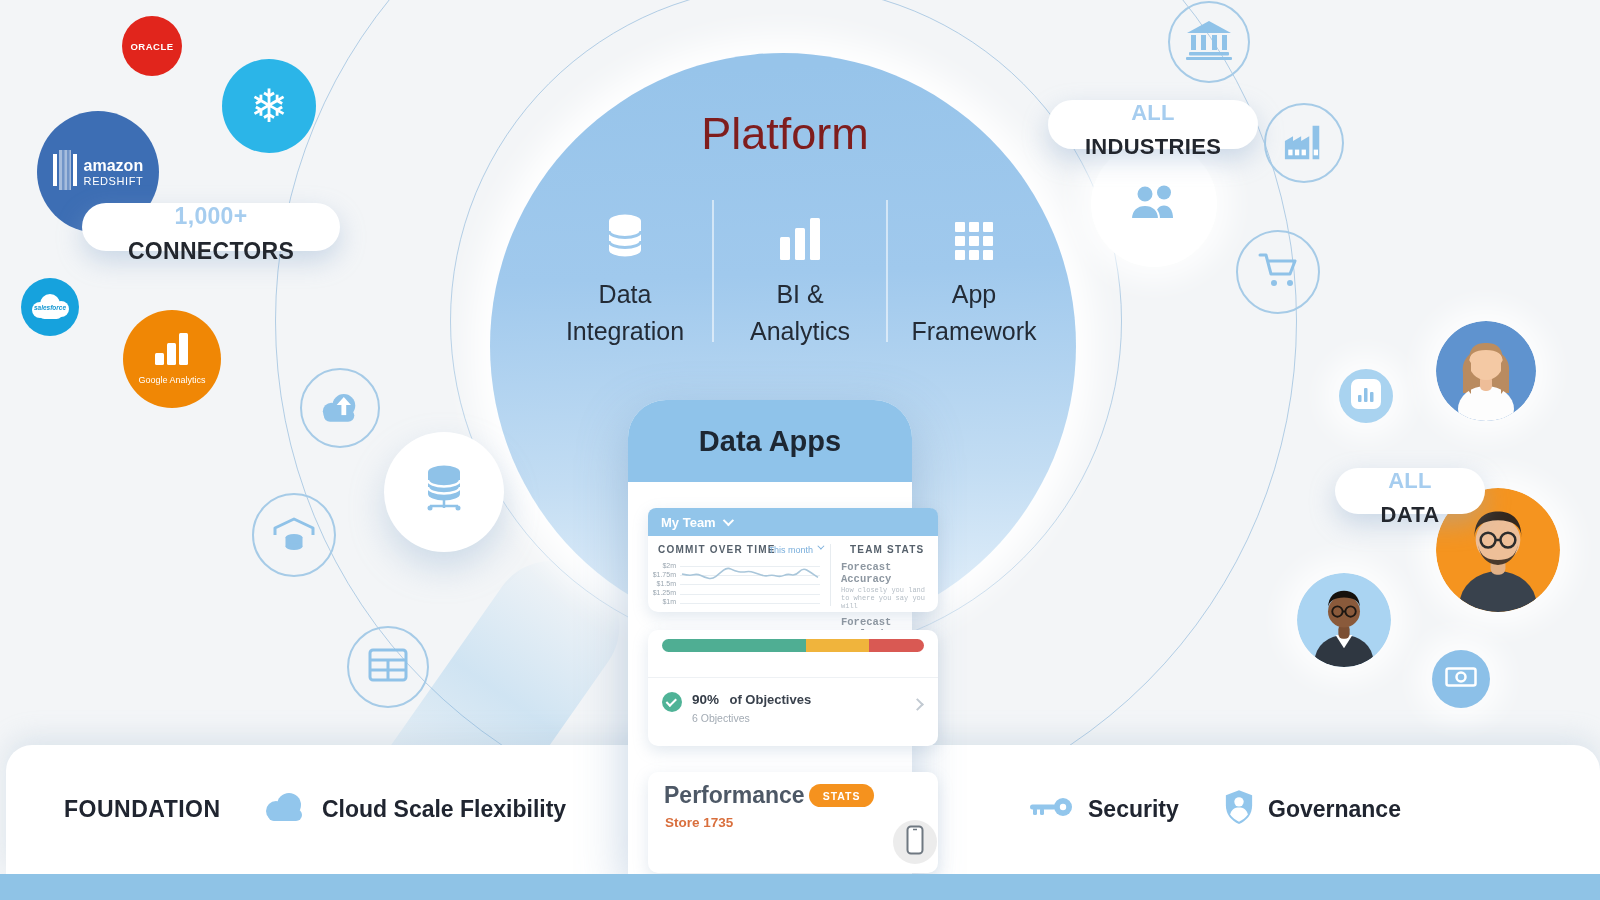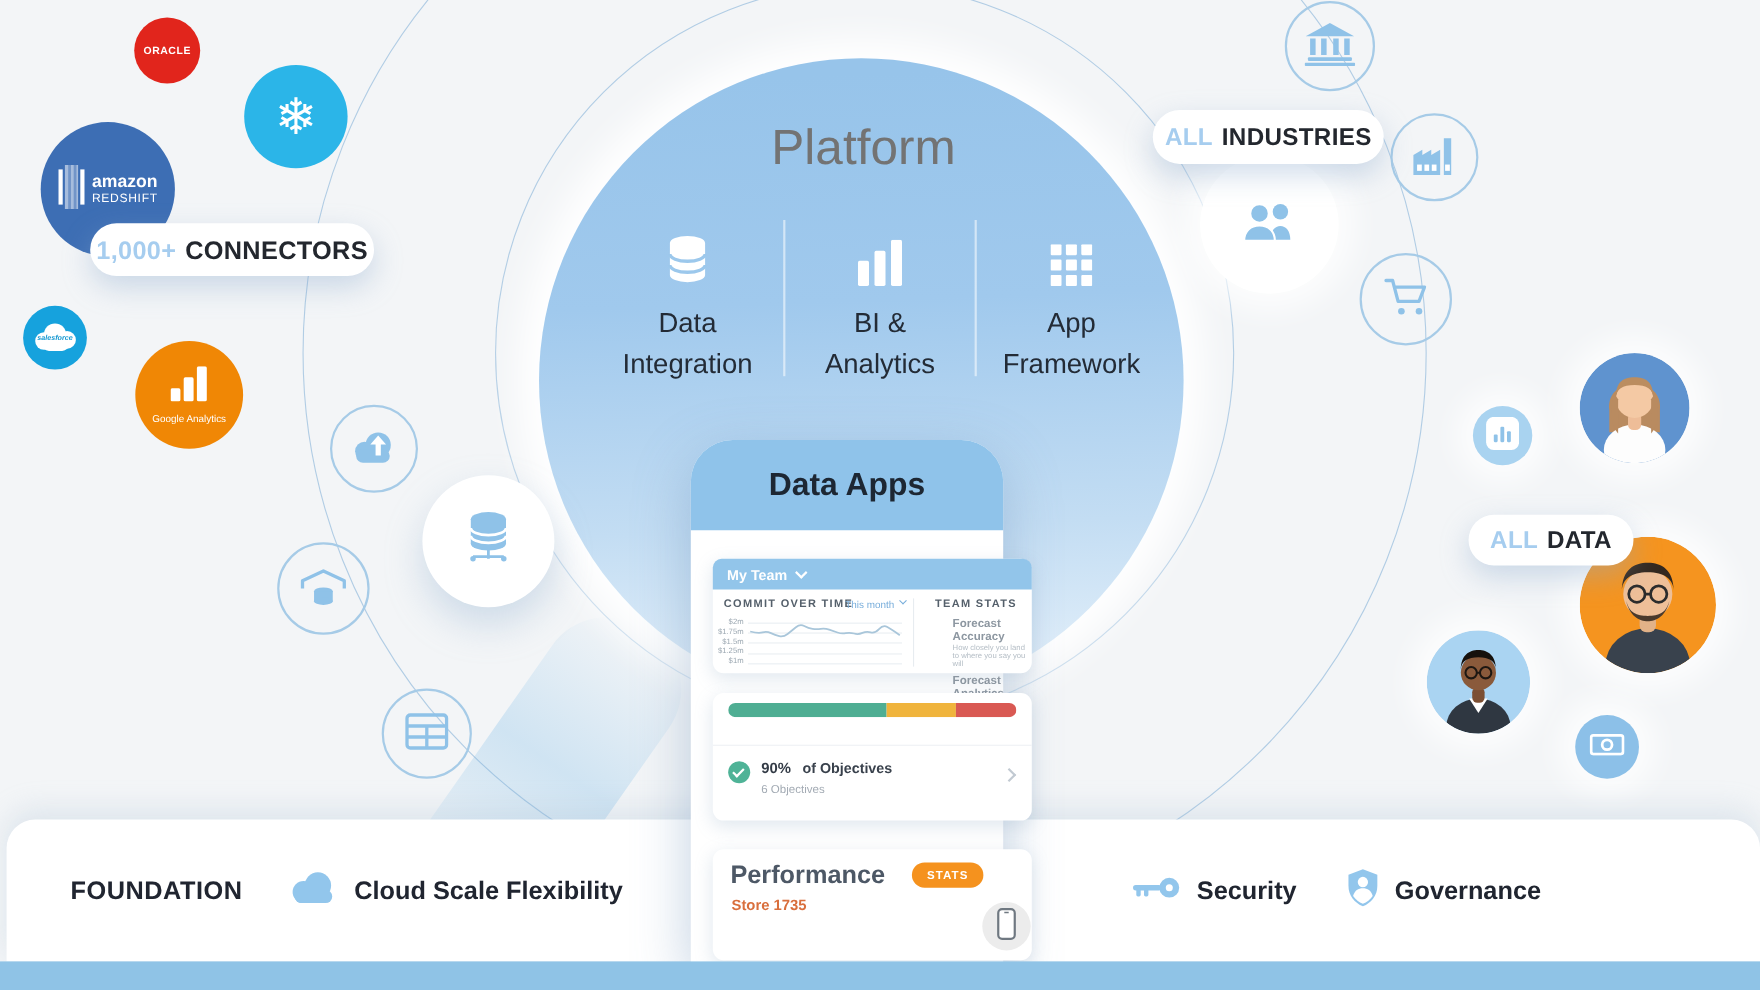--- a/index.html
+++ b/index.html
@@ -1,28 +1,28 @@
 <!DOCTYPE html>
 <html><head>
 <meta charset="utf-8">
 <style>
   html,body{margin:0;padding:0;background:#e9edf1;font-family:"Liberation Sans",sans-serif;}
   .stage{position:relative;width:1600px;height:900px;overflow:hidden;background:#f3f5f7;}
   .abs{position:absolute;}
   .circ{position:absolute;border-radius:50%;}
   .oc{position:absolute;border-radius:50%;border:2px solid #a6cbe7;display:flex;align-items:center;justify-content:center;}
   .fillc{display:flex;align-items:center;justify-content:center;}
-  .pill{position:absolute;background:#fff;border-radius:999px;display:flex;align-items:center;justify-content:center;gap:8px;font-weight:700;color:#23272e;box-shadow:0 10px 26px rgba(140,170,205,.4);z-index:6;letter-spacing:.3px;}
+  .pill{position:absolute;background:#fff;border-radius:999px;display:flex;align-items:center;gap:8px;font-weight:700;color:#23272e;box-shadow:0 10px 26px rgba(140,170,205,.4);z-index:6;letter-spacing:.3px;flex-direction:column;}
   .pill .hl{color:#a6cdef;}
   .glow{box-shadow:0 0 26px 16px rgba(255,255,255,.75);}
   
   .ring{position:absolute;border-radius:50%;border:1.5px solid rgba(122,172,214,.55);}
   .dome-glow{position:absolute;border-radius:50%;background:rgba(255,255,255,.95);filter:blur(16px);}
   .dome{position:absolute;border-radius:50%;background:linear-gradient(178deg,#97c4ea 4%,#a0c9ed 38%,#c3ddf3 72%,#e4f0fa 96%);z-index:3;}
-  .p-title{position:absolute;left:585px;top:108px;width:400px;text-align:center;font-size:45px;font-weight:400;color:#737373;z-index:4;}
+  .p-title{position:absolute;left:585px;top:108px;width:400px;text-align:center;font-size:45px;font-weight:400;color:#7f1d1d;z-index:4;}
   .pillar{position:absolute;top:196px;width:220px;text-align:center;z-index:4;color:#232b36;}
   .pillar .picon{height:64px;display:flex;align-items:flex-end;justify-content:center;}
   .pillar .plbl{font-size:25px;line-height:37px;margin-top:16px;}
   .pdivider{position:absolute;top:200px;width:2px;height:142px;background:rgba(255,255,255,.55);z-index:4;}
   
   .phone{position:absolute;left:628px;top:400px;width:284px;height:476px;background:#fff;border-radius:38px 38px 0 0;box-shadow:0 16px 50px rgba(110,145,185,.42);z-index:25;}
   .phone-head{height:82px;background:#8fc3ea;border-radius:38px 38px 0 0;display:flex;align-items:center;justify-content:center;}
   .phone-head .t{font-size:29px;font-weight:600;color:#1d2733;}
   .card{position:absolute;left:20px;width:290px;background:#fff;border-radius:10px;box-shadow:0 5px 16px rgba(120,150,180,.22);}
   .mt-head{height:28px;background:#92c5ea;border-radius:8px 8px 0 0;display:flex;align-items:center;gap:7px;padding-left:13px;color:#fff;font-size:13px;font-weight:700;}
@@ -390,21 +390,21 @@
             <div class="gline" style="top: 42.8px;"></div>
             <span class="ylab" style="left: 0px; top: 38.3px;">$1m</span>
             <svg width="140" height="48" style="position: absolute; left: 30px; top: 0px;">
               <path d="M2,14.095999999999998 Q9.555555555555555,15.936 13.333333333333332,14.831999999999999 Q17.11111111111111,13.727999999999998 20.88888888888889,15.568 Q24.666666666666668,17.408 28.444444444444443,18.328000000000003 Q32.22222222222222,19.248000000000005 36,16.304000000000002 Q39.77777777777778,13.359999999999998 43.55555555555556,10.232 Q47.333333333333336,7.104000000000001 51.111111111111114,9.127999999999998 Q54.888888888888886,11.151999999999996 58.666666666666664,11.703999999999997 Q62.44444444444444,12.255999999999997 66.22222222222223,11.703999999999997 Q70,11.151999999999996 73.77777777777777,12.439999999999998 Q77.55555555555556,13.727999999999998 81.33333333333334,15.016 Q85.11111111111111,16.304000000000002 88.88888888888889,15.568000000000001 Q92.66666666666667,14.831999999999999 96.44444444444446,15.936 Q100.22222222222223,17.04 104,15.383999999999999 Q107.77777777777777,13.727999999999998 111.55555555555554,14.831999999999999 Q115.33333333333333,15.936 119.11111111111111,11.888000000000002 Q122.88888888888889,7.840000000000002 126.66666666666667,10.047999999999998 Q130.44444444444446,12.255999999999997 134.22222222222223,14.831999999999999 L138,17.408" fill="none" stroke="#a9c6da" stroke-width="1.6"></path>
             </svg>
           </div>
       </div>
       <div class="abs" style="left:182px;top:36px;width:1px;height:62px;background:#e7ecf0;"></div>
       <div class="abs" style="left:192px;top:28px;width:96px;">
         <div class="smallcap" style="margin:8px 0 6px 10px;">TEAM STATS</div>
-        <div style="margin-left:26px;">
+        <div style="margin-left:1px;font-family:Liberation Mono, monospace;">
           <div class="statlbl">Forecast Accuracy</div>
           <div class="statdesc">How closely you land to where you say you will</div>
           <div class="statlbl" style="margin-top:6px;">Forecast Analytics</div>
           <div class="statdesc">How often you submit your forecast on time</div>
         </div>
       </div>
     </div>
 
     <div class="card" style="top:230px;height:116px;">
       <div id="objbar" style="position:absolute;left:14px;top:9px;width:262px;height:13px;border-radius:7px;overflow:hidden;display:flex;">
@@ -420,21 +420,21 @@
         <div>
           <span style="font-size:13.5px;font-weight:700;color:#333b46;">90%</span>
           <span style="font-size:13px;font-weight:600;color:#39414c;margin-left:6px;">of Objectives</span>
         </div>
         <div style="font-size:10.5px;color:#a3abb4;margin-top:4px;">6 Objectives</div>
       </div>
       <i class="chev right" style="position:absolute;right:16px;top:70px;width:7px;height:7px;color:#c2cad2;"></i>
     </div>
 
     <div class="card" style="top:372px;height:101px;">
-      <div class="abs" style="left:16px;top:10px;display:flex;align-items:center;gap:24px;">
+      <div class="abs" style="left:16px;top:10px;display:flex;align-items:center;gap:4px;">
         <span style="font-size:23px;font-weight:600;color:#4d5866;">Performance</span>
         <span class="badge">STATS</span>
       </div>
       <div class="abs" style="left:17px;top:43px;font-size:13.5px;font-weight:700;color:#d96f3d;">Store 1735</div>
       <div class="abs fillc" style="left:245px;top:48px;width:44px;height:44px;border-radius:50%;background:#ececec;">
         <span><svg width="18" height="30" viewBox="0 0 18 30">
               <rect x="1.5" y="1.5" width="15" height="27" rx="3.5" stroke="#6f7881" stroke-width="2" fill="#fff"></rect>
               <path d="M7 4.5 h4" stroke="#6f7881" stroke-width="1.5"></path>
             </svg></span>
       </div>

